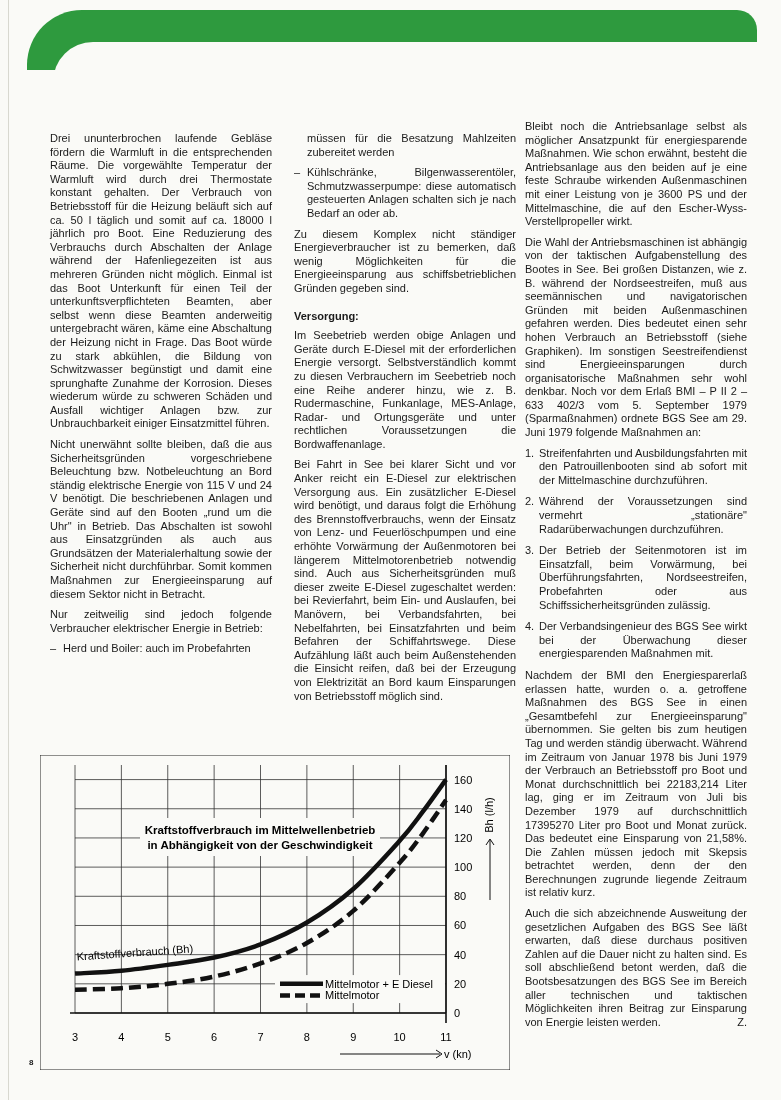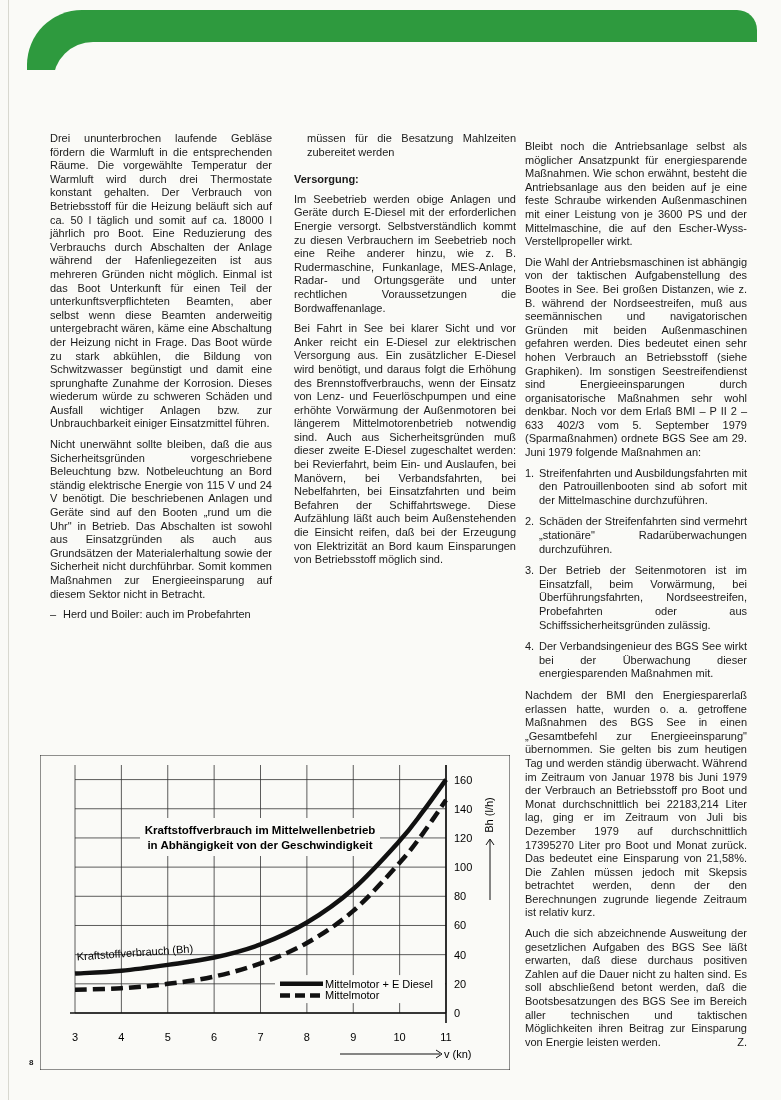--- a/index.html
+++ b/index.html
@@ -7,59 +7,64 @@
          font-family:"Liberation Sans", sans-serif; color:#1a1a1a; }
   .green-band { position:absolute; left:27px; top:10px; width:730px; height:60px; background:#2e9a3e;
                 border-top-left-radius:55px; border-top-right-radius:20px; }
   .green-band::after { content:""; position:absolute; left:26px; top:32px; right:0; height:40px; background:#fafaf7;
                 border-top-left-radius:40px; }
   .edge-line { position:absolute; left:8px; top:0; width:1px; height:1100px; background:#d8d8d0; }
   .col { position:absolute; font-size:11px; line-height:13.6px; text-align:justify; hyphens:manual; }
   .col p { margin:0 0 7px 0; }
   .c1 { left:50px; top:132px; width:222px; }
   .c2 { left:294px; top:132px; width:222px; }
-  .c3 { left:525px; top:140px; width:222px; }
+  .c3 { left:525px; top:120px; width:222px; }
   .head { font-weight:bold; margin:14px 0 6px 0 !important; }
   ul.dash { list-style:none; margin:0 0 7px 0; padding:0; }
   ul.dash li { position:relative; padding-left:13px; margin-bottom:6px; }
   ul.dash li::before { content:"–"; position:absolute; left:0; }
   ol.num { margin:0 0 7px 0; padding:0; list-style:none; }
   ol.num li { position:relative; padding-left:14px; margin-bottom:8px; }
   ol.num li .n { position:absolute; left:0; }
   .chart-box { position:absolute; left:40px; top:755px; width:470px; height:315px; }
   .page-num { position:absolute; left:29px; top:1058px; font-size:8px; font-weight:bold; }
   .signature { float:right; }
 </style>
 </head>
 <body>
 
 <div class="edge-line"></div>
 <div class="green-band"></div>
 
 <div class="col c1">
   <p>Drei ununterbrochen laufende Gebläse fördern die Warmluft in die entsprechenden Räume. Die vorgewählte Temperatur der Warmluft wird durch drei Thermostate konstant gehalten. Der Verbrauch von Betriebsstoff für die Heizung beläuft sich auf ca. 50 l täglich und somit auf ca. 18000 l jährlich pro Boot. Eine Reduzierung des Verbrauchs durch Abschalten der Anlage während der Hafenliegezeiten ist aus mehreren Gründen nicht möglich. Einmal ist das Boot Unterkunft für einen Teil der unterkunftsverpflichteten Beamten, aber selbst wenn diese Beamten anderweitig untergebracht wären, käme eine Abschaltung der Heizung nicht in Frage. Das Boot würde zu stark abkühlen, die Bildung von Schwitzwasser begünstigt und damit eine sprunghafte Zunahme der Korrosion. Dieses wiederum würde zu schweren Schäden und Ausfall wichtiger Anlagen bzw. zur Unbrauchbarkeit einiger Einsatzmittel führen.</p>
   <p>Nicht unerwähnt sollte bleiben, daß die aus Sicherheitsgründen vorgeschriebene Beleuchtung bzw. Notbeleuchtung an Bord ständig elektrische Energie von 115 V und 24 V benötigt. Die beschriebenen Anlagen und Geräte sind auf den Booten „rund um die Uhr" in Betrieb. Das Abschalten ist sowohl aus Einsatzgründen als auch aus Grundsätzen der Materialerhaltung sowie der Sicherheit nicht durchführbar. Somit kommen Maßnahmen zur Energieeinsparung auf diesem Sektor nicht in Betracht.</p>
+  <p>Nur zeitweilig sind jedoch folgende Verbraucher elektrischer Energie in Betrieb:</p>
   <ul class="dash">
     <li>Herd und Boiler: auch im Probefahrten</li>
   </ul>
 </div>
 
 <div class="col c2">
   <p style="padding-left:13px">müssen für die Besatzung Mahlzeiten zubereitet werden</p>
+  <ul class="dash">
+    <li>Kühlschränke, Bilgenwasserentöler, Schmutzwasserpumpe: diese automatisch gesteuerten Anlagen schalten sich je nach Bedarf an oder ab.</li>
+  </ul>
+  <p>Zu diesem Komplex nicht ständiger Energieverbraucher ist zu bemerken, daß wenig Möglichkeiten für die Energieeinsparung aus schiffsbetrieblichen Gründen gegeben sind.</p>
   <p class="head">Versorgung:</p>
   <p>Im Seebetrieb werden obige Anlagen und Geräte durch E-Diesel mit der erforderlichen Energie versorgt. Selbstverständlich kommt zu diesen Verbrauchern im Seebetrieb noch eine Reihe anderer hinzu, wie z. B. Rudermaschine, Funkanlage, MES-Anlage, Radar- und Ortungsgeräte und unter rechtlichen Voraussetzungen die Bordwaffenanlage.</p>
   <p>Bei Fahrt in See bei klarer Sicht und vor Anker reicht ein E-Diesel zur elektrischen Versorgung aus. Ein zusätzlicher E-Diesel wird benötigt, und daraus folgt die Erhöhung des Brennstoffverbrauchs, wenn der Einsatz von Lenz- und Feuerlöschpumpen und eine erhöhte Vorwärmung der Außenmotoren bei längerem Mittelmotorenbetrieb notwendig sind. Auch aus Sicherheitsgründen muß dieser zweite E-Diesel zugeschaltet werden: bei Revierfahrt, beim Ein- und Auslaufen, bei Manövern, bei Verbandsfahrten, bei Nebelfahrten, bei Einsatzfahrten und beim Befahren der Schiffahrtswege. Diese Aufzählung läßt auch beim Außenstehenden die Einsicht reifen, daß bei der Erzeugung von Elektrizität an Bord kaum Einsparungen von Betriebsstoff möglich sind.</p>
 </div>
 
 <div class="col c3">
   <p>Bleibt noch die Antriebsanlage selbst als möglicher Ansatzpunkt für energiesparende Maßnahmen. Wie schon erwähnt, besteht die Antriebsanlage aus den beiden auf je eine feste Schraube wirkenden Außenmaschinen mit einer Leistung von je 3600 PS und der Mittelmaschine, die auf den Escher-Wyss-Verstellpropeller wirkt.</p>
   <p>Die Wahl der Antriebsmaschinen ist abhängig von der taktischen Aufgabenstellung des Bootes in See. Bei großen Distanzen, wie z. B. während der Nordseestreifen, muß aus seemännischen und navigatorischen Gründen mit beiden Außenmaschinen gefahren werden. Dies bedeutet einen sehr hohen Verbrauch an Betriebsstoff (siehe Graphiken). Im sonstigen Seestreifendienst sind Energieeinsparungen durch organisatorische Maßnahmen sehr wohl denkbar. Noch vor dem Erlaß BMI – P II 2 – 633 402/3 vom 5. September 1979 (Sparmaßnahmen) ordnete BGS See am 29. Juni 1979 folgende Maßnahmen an:</p>
   <ol class="num">
     <li><span class="n">1.</span><span>Streifenfahrten und Ausbildungsfahrten mit den Patrouillenbooten sind ab sofort mit der Mittelmaschine durchzuführen.</span></li>
-    <li><span class="n">2.</span><span>Schäden der Streifenfahrten sind vermehrt „stationäre" Radarüberwachungen durchzuführen.</span></li>
+    <li><span class="n">2.</span><span>Während der Voraussetzungen sind vermehrt „stationäre" Radarüberwachungen durchzuführen.</span></li>
     <li><span class="n">3.</span><span>Der Betrieb der Seitenmotoren ist im Einsatzfall, beim Vorwärmung, bei Überführungsfahrten, Nordseestreifen, Probefahrten oder aus Schiffssicherheitsgründen zulässig.</span></li>
     <li><span class="n">4.</span><span>Der Verbandsingenieur des BGS See wirkt bei der Überwachung dieser energiesparenden Maßnahmen mit.</span></li>
   </ol>
   <p>Nachdem der BMI den Energiesparerlaß erlassen hatte, wurden o. a. getroffene Maßnahmen des BGS See in einen „Gesamtbefehl zur Energieeinsparung" übernommen. Sie gelten bis zum heutigen Tag und werden ständig überwacht. Während im Zeitraum von Januar 1978 bis Juni 1979 der Verbrauch an Betriebsstoff pro Boot und Monat durchschnittlich bei 22183,214 Liter lag, ging er im Zeitraum von Juli bis Dezember 1979 auf durchschnittlich 17395270 Liter pro Boot und Monat zurück. Das bedeutet eine Einsparung von 21,58%. Die Zahlen müssen jedoch mit Skepsis betrachtet werden, denn der den Berechnungen zugrunde liegende Zeitraum ist relativ kurz.</p>
   <p><span>Auch die sich abzeichnende Ausweitung der gesetzlichen Aufgaben des BGS See läßt erwarten, daß diese durchaus positiven Zahlen auf die Dauer nicht zu halten sind. Es soll abschließend betont werden, daß die Bootsbesatzungen des BGS See im Bereich aller technischen und taktischen Möglichkeiten ihren Beitrag zur Einsparung von Energie leisten werden.</span> <span class="signature">Z.</span></p>
 </div>
 
 <div class="chart-box">
   <svg id="chart" width="470" height="315" viewBox="0 0 470 315">
     <rect x="0" y="0" width="470" height="315" fill="none" stroke="#222" stroke-width="1"></rect>

